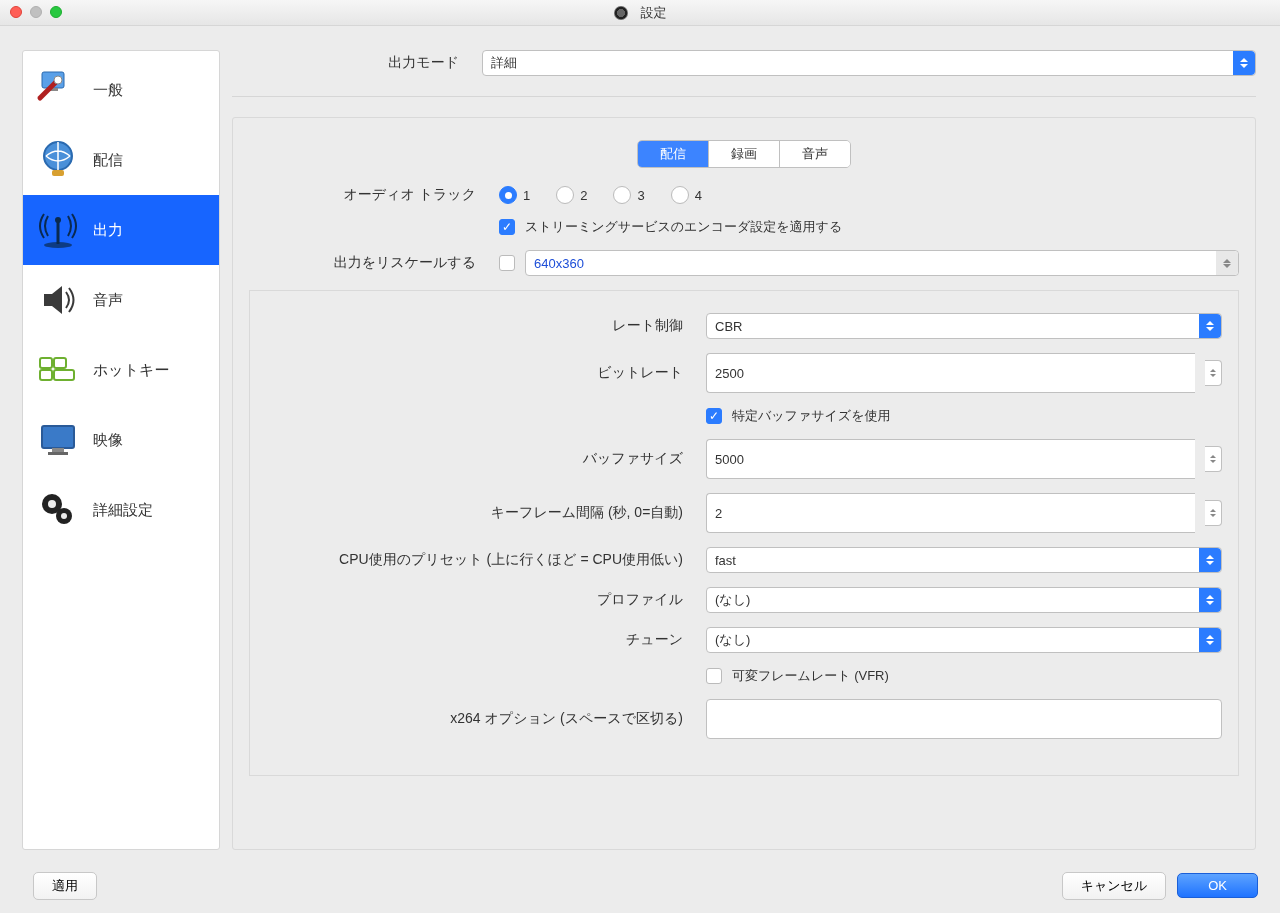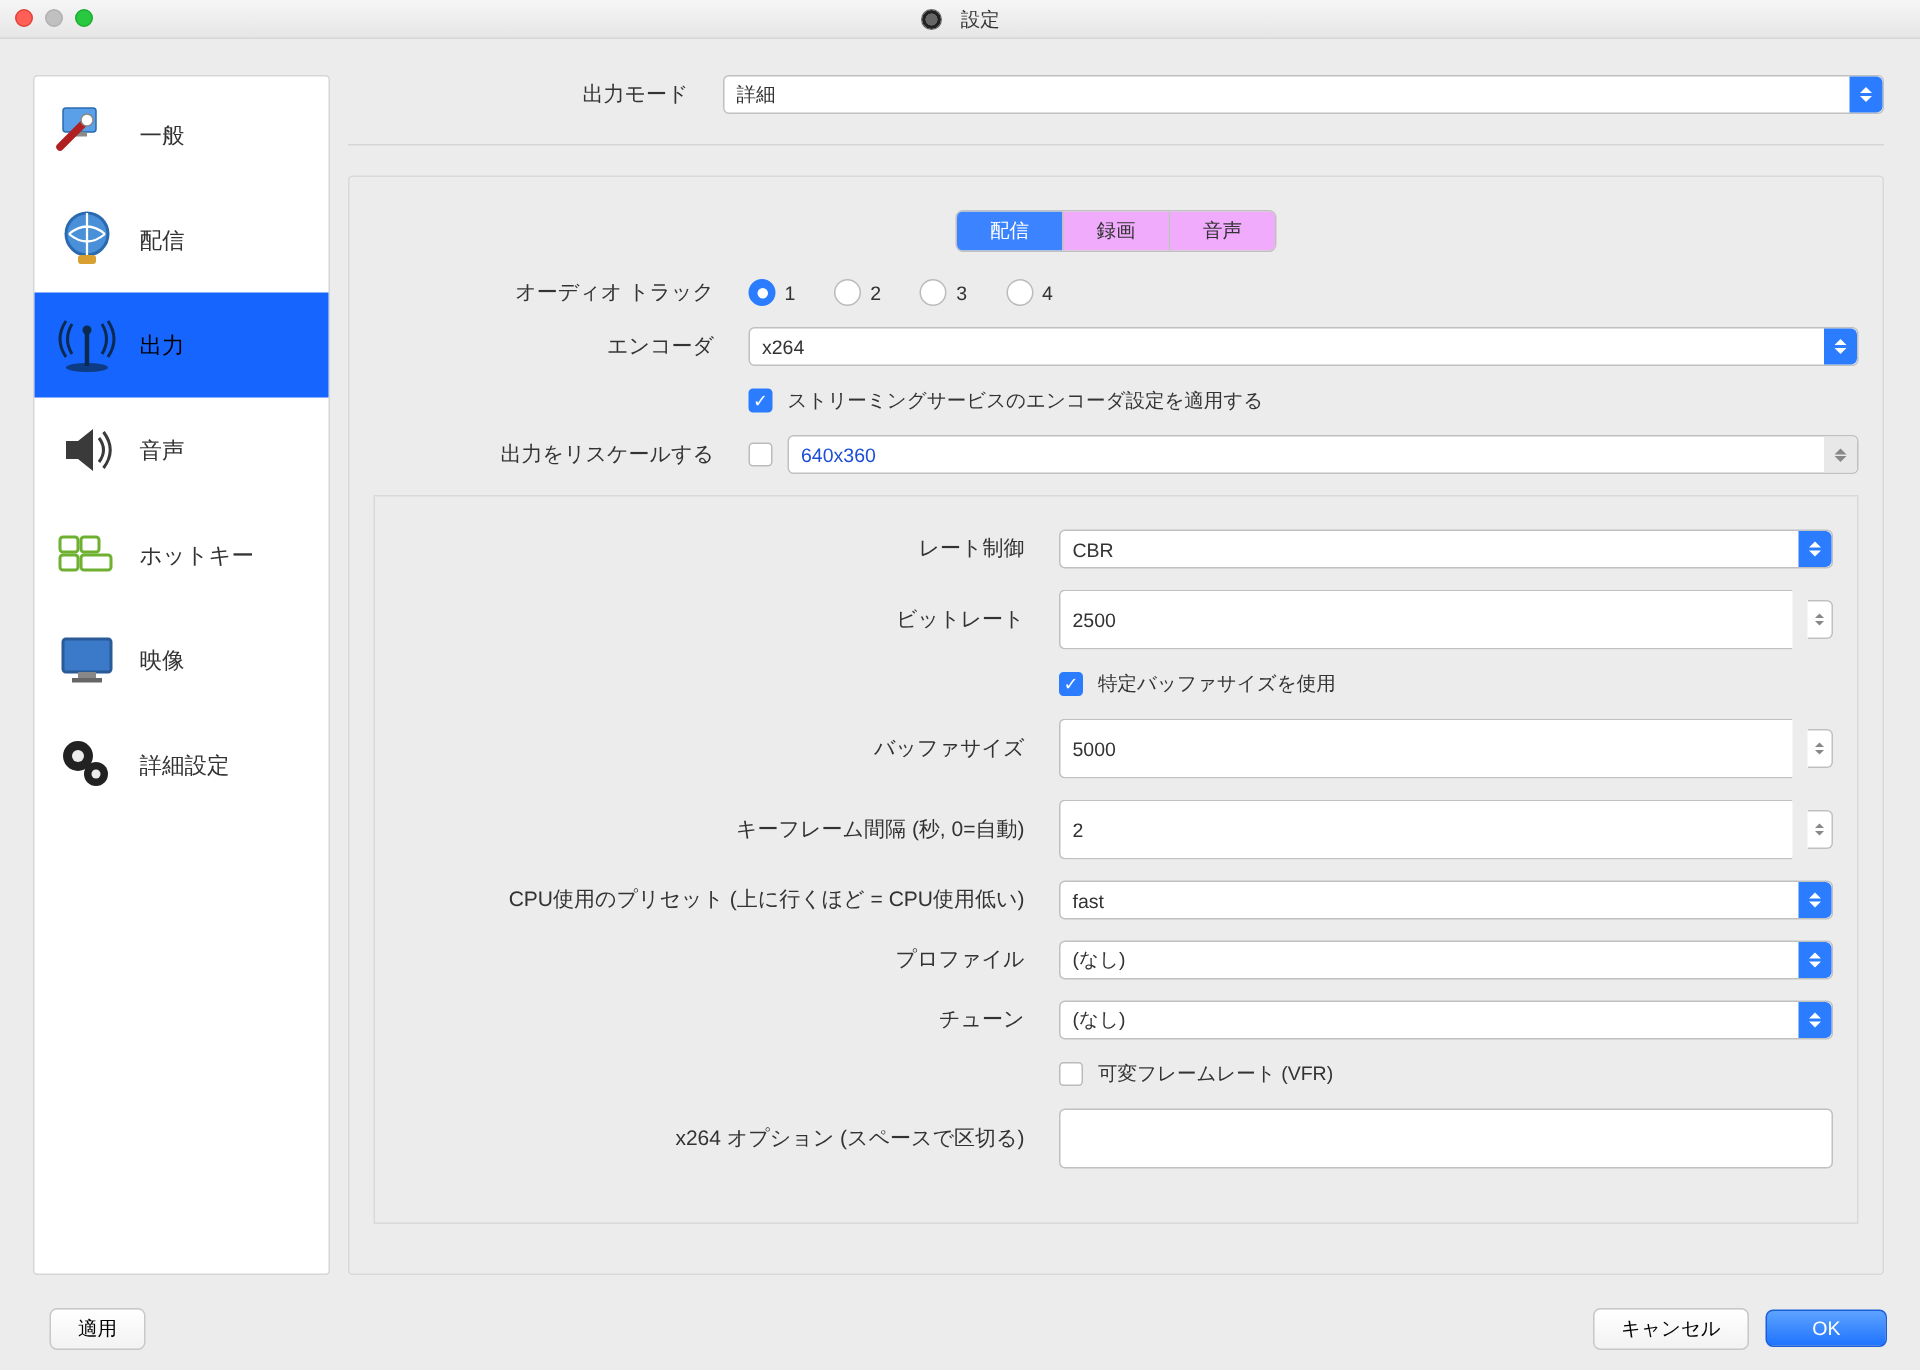--- a/index.html
+++ b/index.html
@@ -23,21 +23,21 @@
     .tl-max   { background:#28c840;border:1px solid #1bad2e;}
     .titlebar .title { margin: 0 auto; display:flex; align-items:center; gap:13px; font-size:13px; }
     .obs-icon { width:14px;height:14px;border-radius:50%;background: radial-gradient(circle,#666 40%,#222 42%,#222 60%,#666 62%);}
     .main { display:flex; height: calc(913px - 26px - 55px); }
     .sidebar {
       width: 198px; background:#fff; margin:24px 8px 8px 22px;
       border:1px solid #d6d6d6; border-radius:3px;
       display:flex; flex-direction:column; padding-top:4px;
     }
     .side-item { display:flex; align-items:center; padding:12px 12px; gap:12px; cursor:pointer;}
-    .side-item.active { background:#1765ff; color:#000000; }
+    .side-item.active { background:#1765ff; color:#ffffff; }
     .side-label { font-size:15px; }
     .side-icon { width:46px;height:46px; display:flex;align-items:center;justify-content:center; }
     .content { flex:1; padding: 24px 24px 8px 4px; display:flex; flex-direction:column; }
     .row { display:flex; align-items:center; margin-bottom:14px; }
     .row .rlabel { width:250px; text-align:right; padding-right:23px; font-size:14px;}
     .row .rfield { flex:1; display:flex; align-items:center; gap:10px;}
     .enc-row .rlabel, .narrow .rlabel { width:440px; }
     .select {
       flex:1; height:26px; background:#fff; border:1px solid #c0c0c0; border-radius:4px;
       display:flex; align-items:center; padding:0 8px; position:relative;
@@ -57,21 +57,21 @@
       flex:1; height:40px; background:#fff; border:1px solid #c0c0c0; border-radius:4px;
       display:flex; align-items:center; padding:0 8px;
     }
     .spinner{ width:17px; height:26px; border:1px solid #c0c0c0; border-left:none; border-radius:0 4px 4px 0; background:#fff; display:flex;flex-direction:column;align-items:center;justify-content:center;}
     .spinner::before{content:"";width:0;height:0;border-left:3px solid transparent;border-right:3px solid transparent;border-bottom:3px solid #888;margin-bottom:2px;}
     .spinner::after{content:"";width:0;height:0;border-left:3px solid transparent;border-right:3px solid transparent;border-top:3px solid #888;}
     .input.with-spinner{ border-radius:4px 0 0 4px; border-right:none;}
     hr.divider { border:none; border-top:1px solid #d6d6d6; margin: 6px 0 20px 0; }
     .tabs { display:flex; justify-content:center; margin-bottom:18px;}
     .tabgroup { display:flex; border-radius:5px; overflow:hidden; border:1px solid #c0c0c0;}
-    .tab { padding:4px 22px; background:#f0abfc; font-size:13px; border-left:1px solid #c0c0c0; cursor:pointer;}
+    .tab { padding:4px 22px; background:#ffffff; font-size:13px; border-left:1px solid #c0c0c0; cursor:pointer;}
     .tab:first-child{border-left:none;}
     .tab.active { background:#3c84ff; color:#fff;}
     .panel {
       flex:1; background:#ececec; border:1px solid #d9d9d9; border-radius:3px;
       padding:22px 16px 20px 16px; margin-top:0;
     }
     .radio { display:flex; align-items:center; gap:6px; margin-right:16px;}
     .radio .dot{ width:18px;height:18px;border-radius:50%;background:#fff;border:1px solid #bbb;display:flex;align-items:center;justify-content:center;}
     .radio.checked .dot{ background:#2b7cff;border-color:#2b7cff;}
     .radio.checked .dot::after{content:"";width:7px;height:7px;background:#fff;border-radius:50%;}
@@ -215,29 +215,20 @@
               <span class="dot"></span>
               <span>3</span>
             </label>
           <label class="radio">
               <span class="dot"></span>
               <span>4</span>
             </label>
         </div>
       </div>
 
-      <div class="row">
-        <div class="rlabel">エンコーダ</div>
-        <div class="rfield">
-          <div class="select">
-            <span>x264</span>
-            <span class="arrows"></span>
-          </div>
-        </div>
-      </div>
 
       <div class="row">
         <div class="rlabel"></div>
         <div class="rfield">
           <span class="checkbox checked"></span>
           <span>ストリーミングサービスのエンコーダ設定を適用する</span>
         </div>
       </div>
 
       <div class="row">

